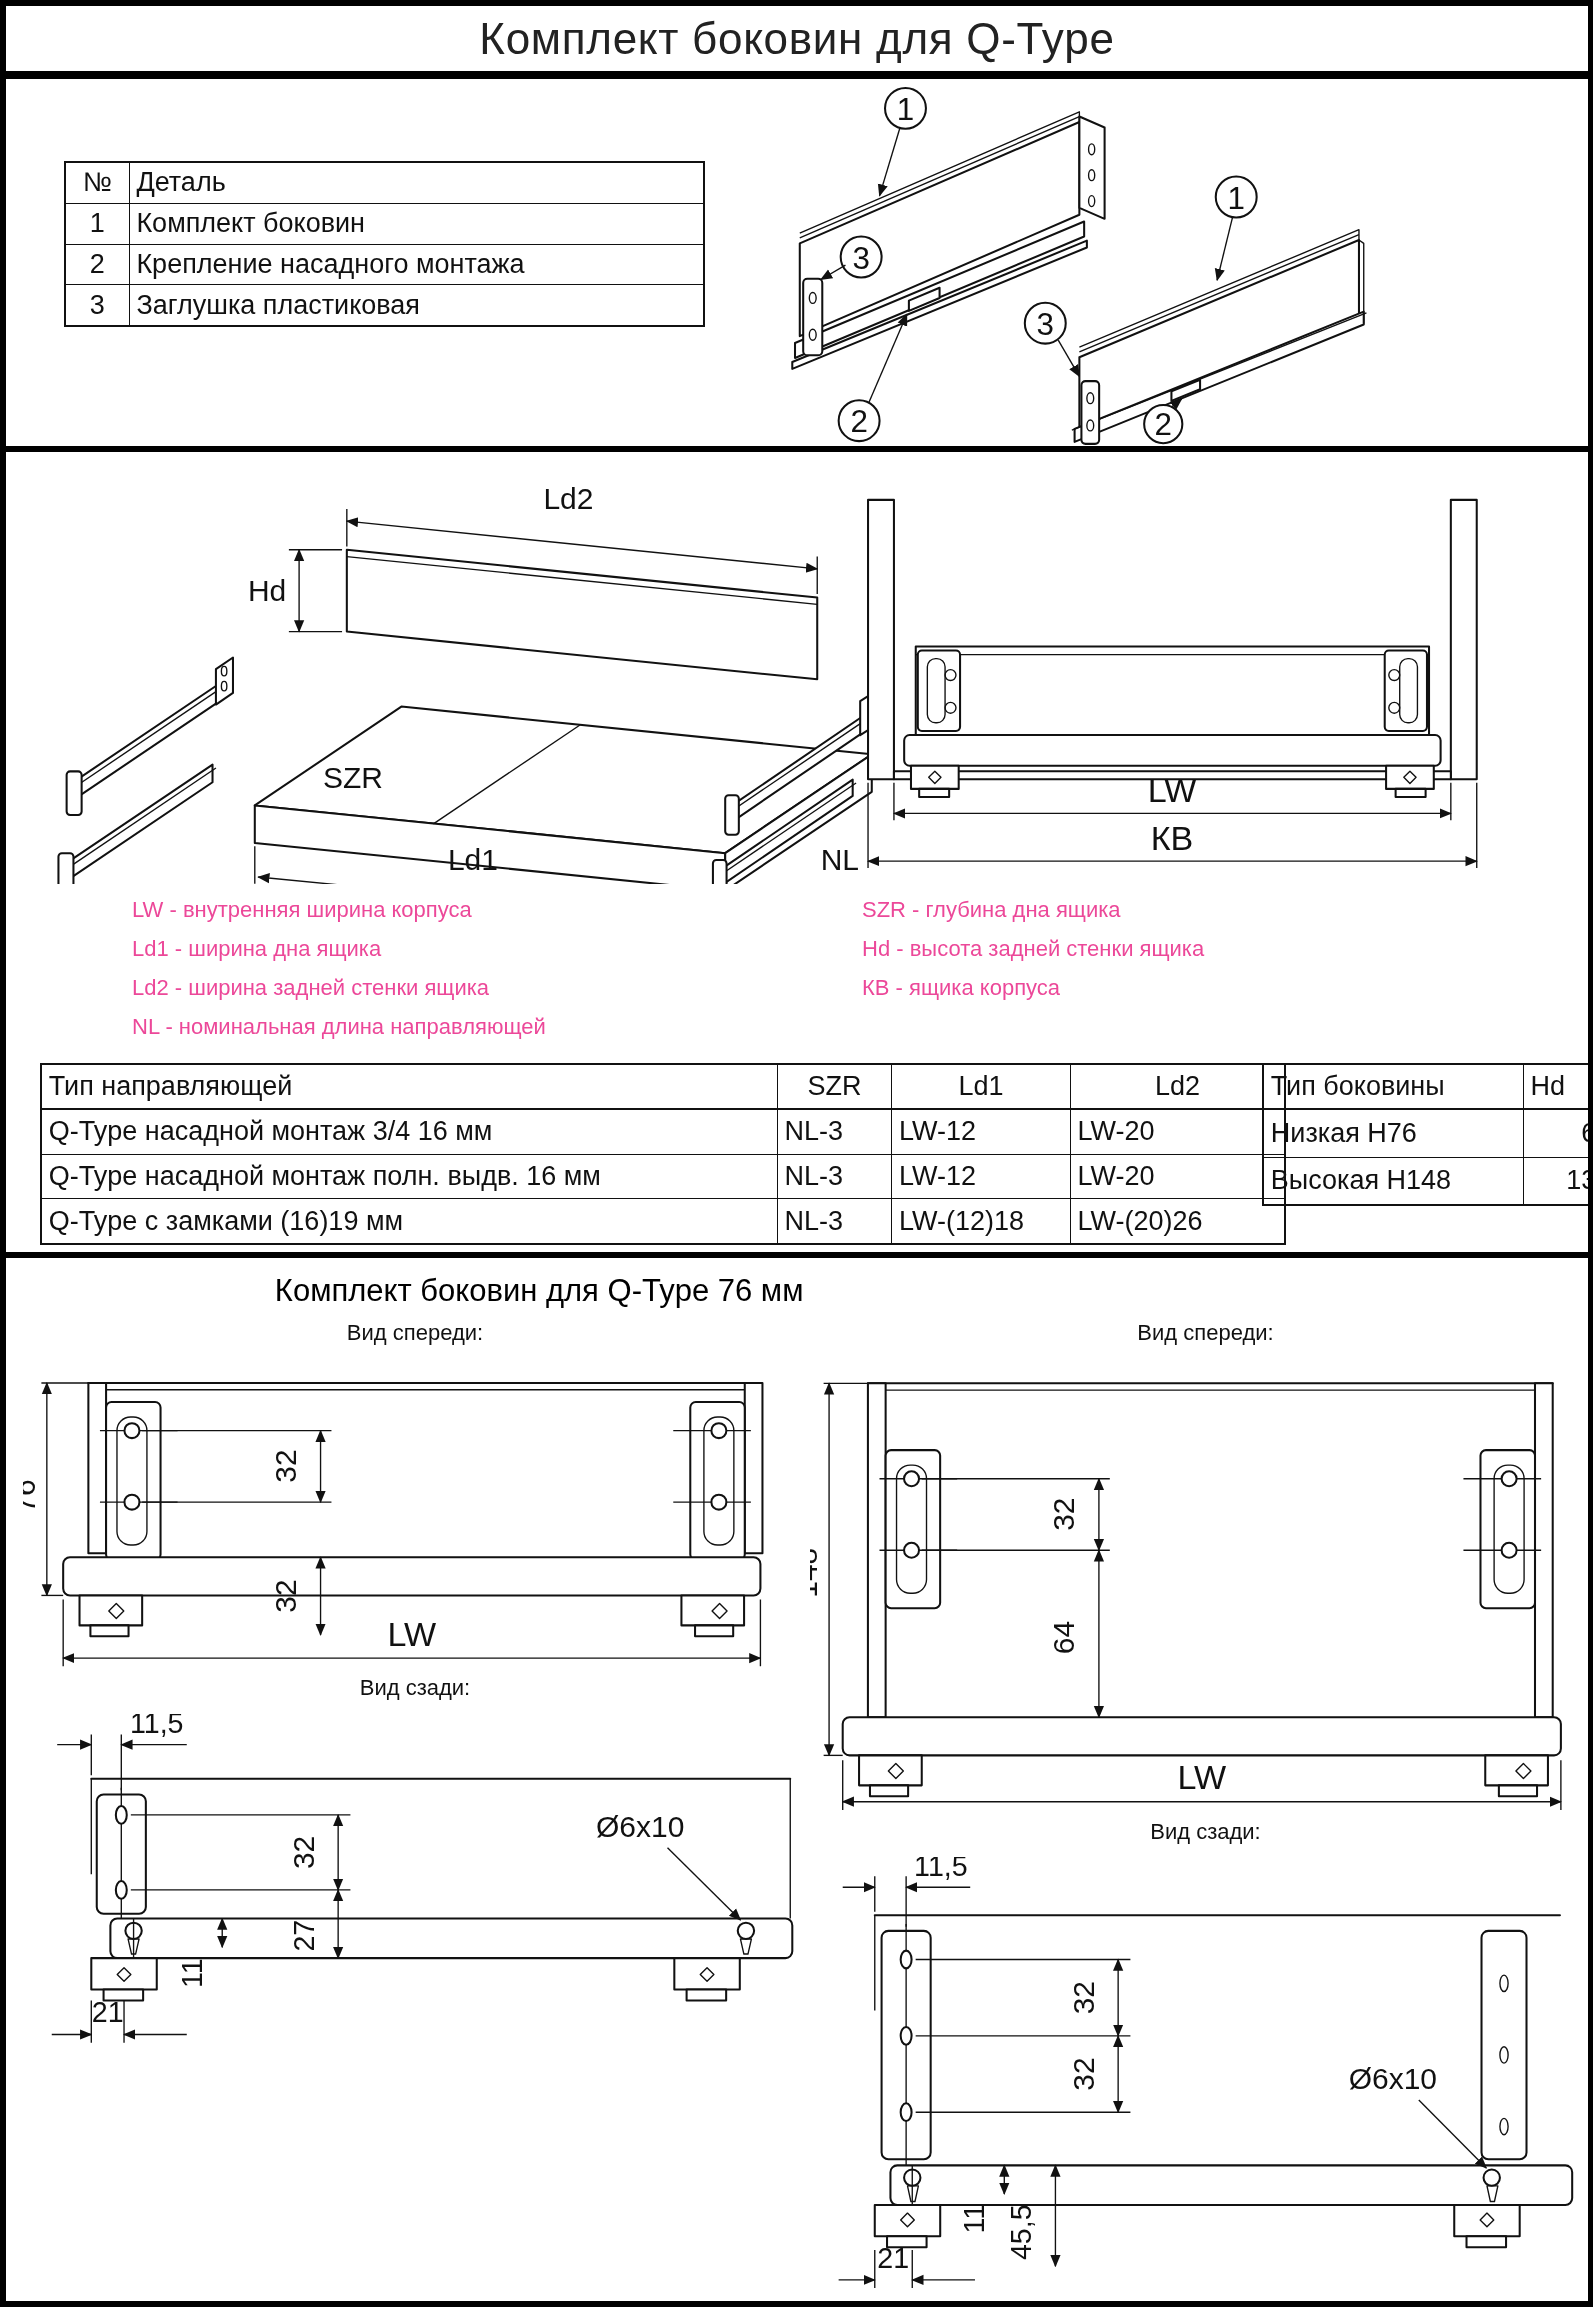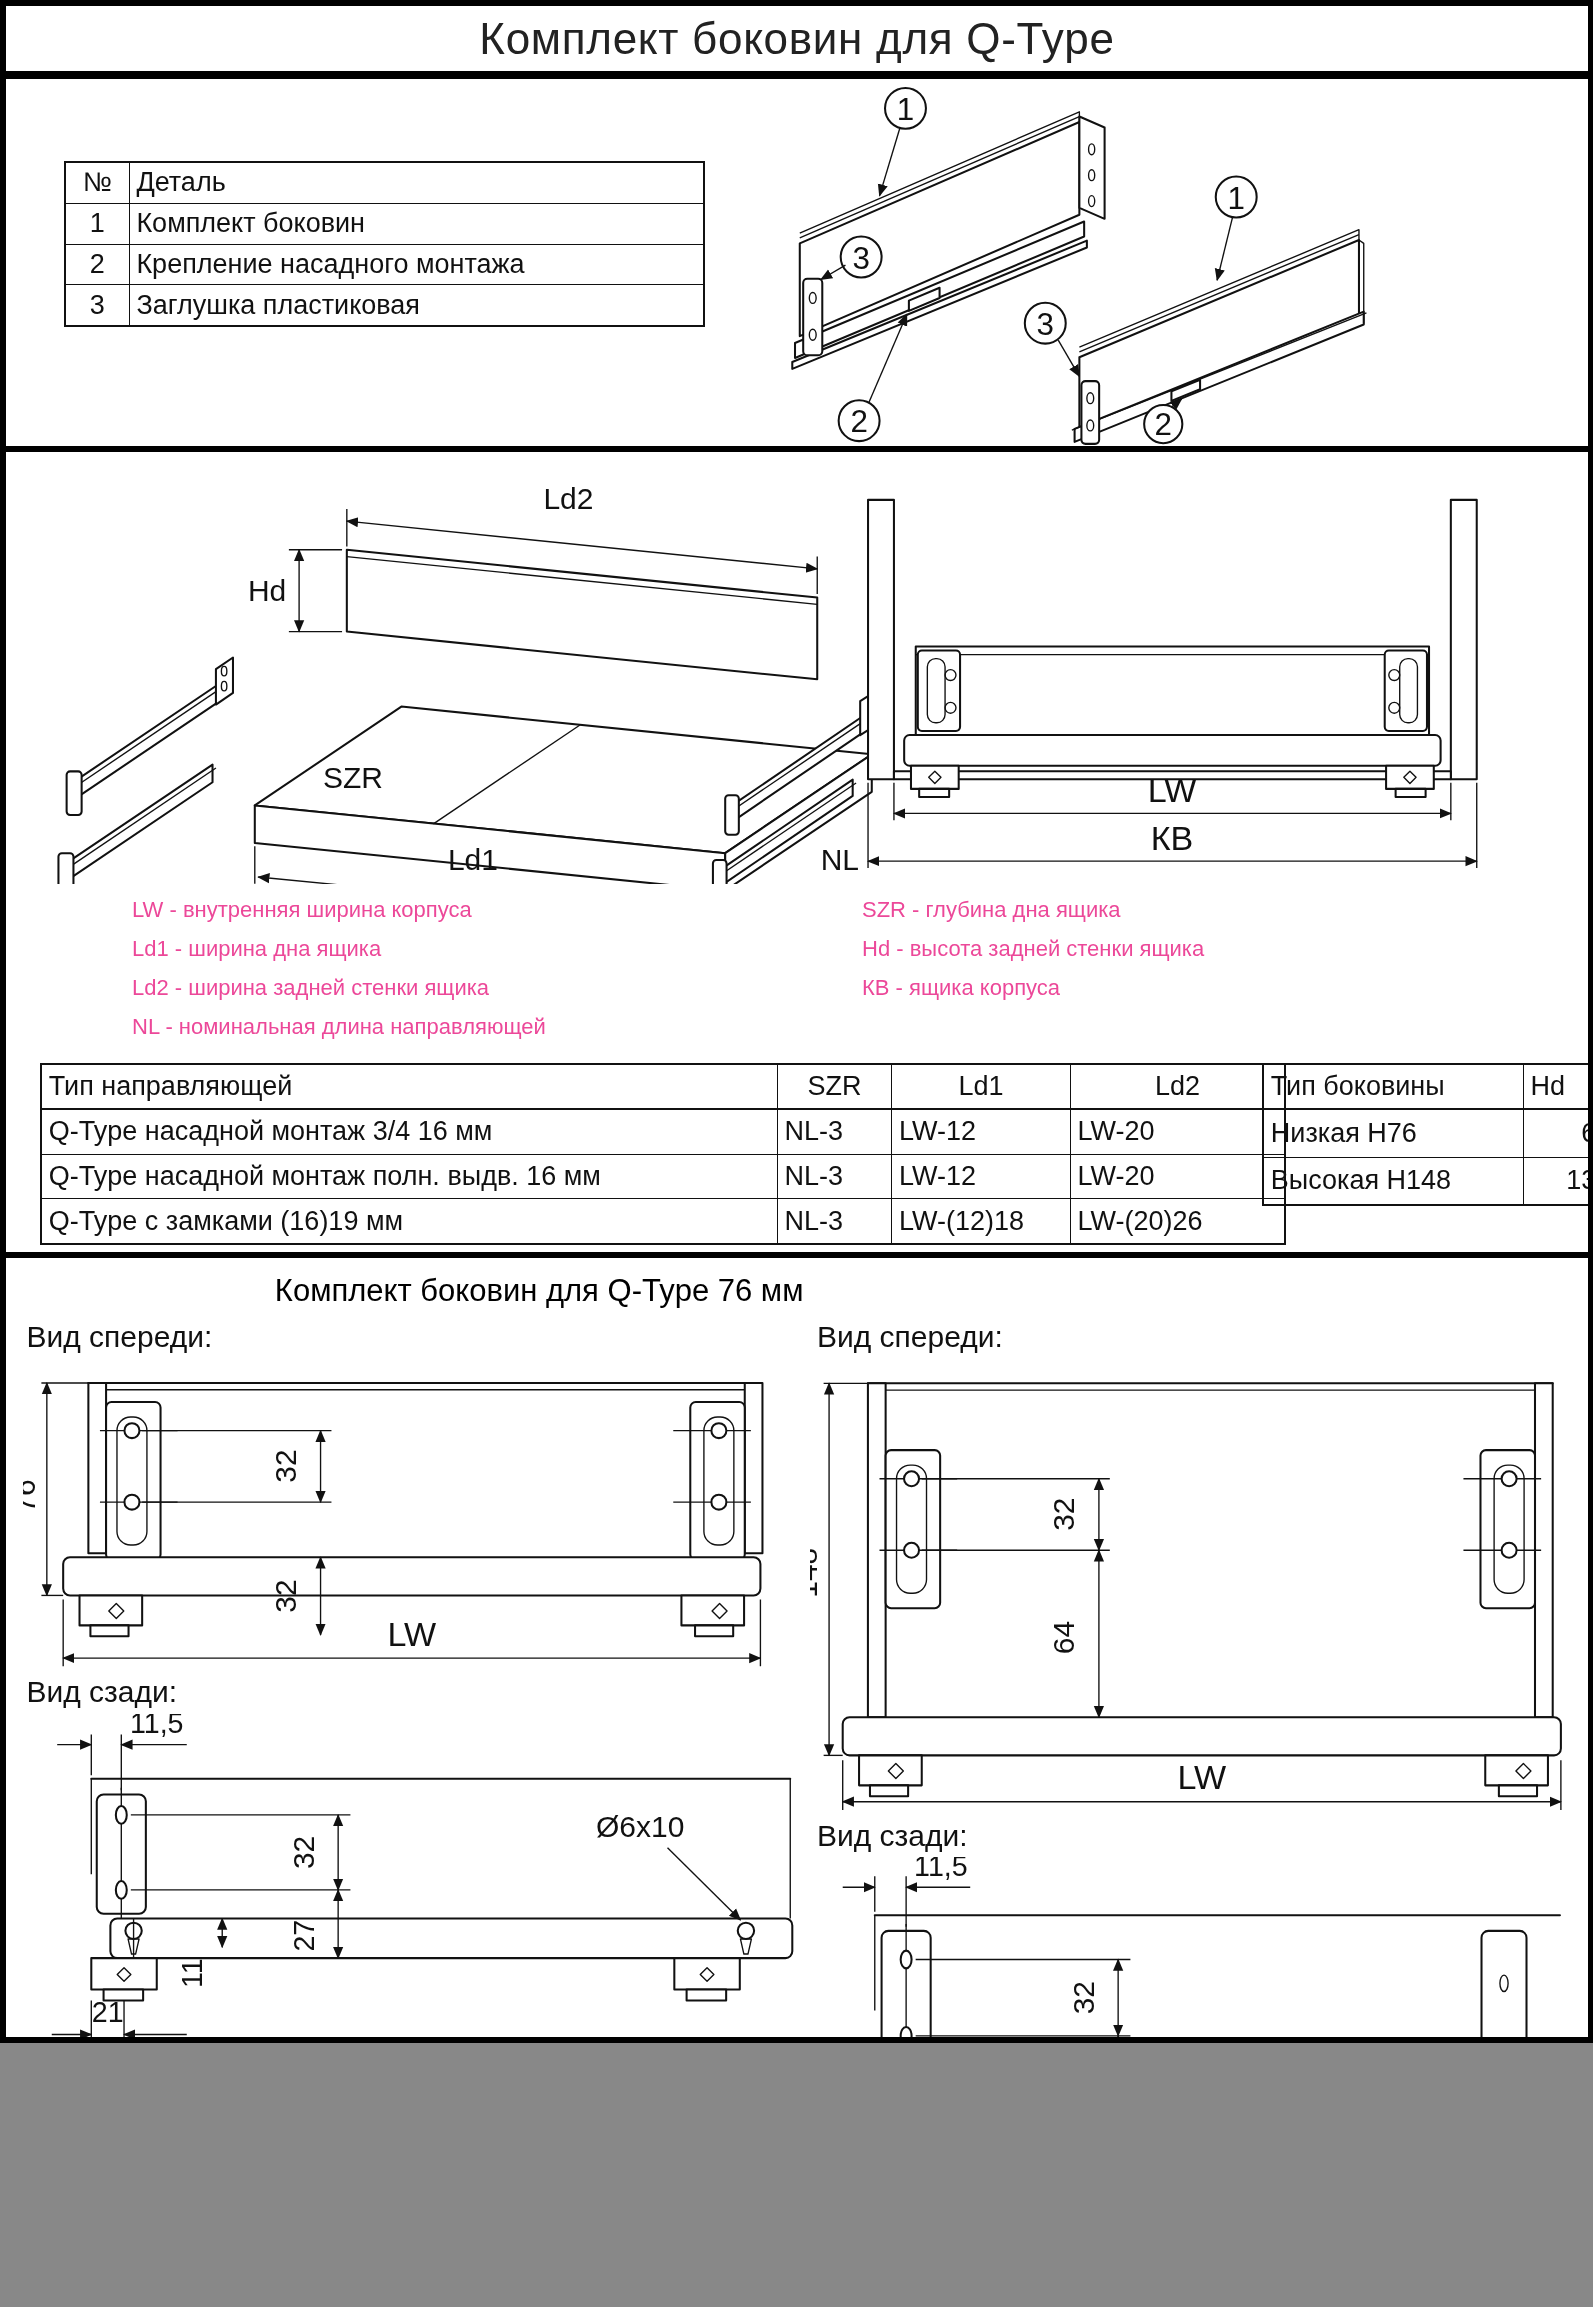--- a/index.html
+++ b/index.html
@@ -1,17 +1,17 @@
 <!DOCTYPE html>
 <html style="font-size:11px"><head>
 <meta charset="utf-8">
 <style>
   html,body{margin:0;padding:0;background:#888;}
   .page{
-    position:relative;width:1594px;height:2043px;background:#fff;
+    position:relative;width:1594px;height:2307px;background:#fff;
     font-family:"Liberation Sans",sans-serif;color:#111;
     border:6.8px solid #000;box-sizing:border-box;overflow:hidden;
   }
   .abs{position:absolute;}
   .titlebar{
     position:absolute;left:0;top:0;width:100%;height:65px;
     border-bottom:8.2px solid #000;display:flex;align-items:center;justify-content:center;
   }
   .titlebar h1{margin:0;font-size:44px;font-weight:normal;letter-spacing:0.7px;color:#222;}
   .hr{position:absolute;left:0;width:100%;height:6.1px;background:#000;}
@@ -31,21 +31,21 @@
   .rail-table .c3{width:200px;}
   .rail-table .ctr{text-align:center;}
   .side-table{width:335px;border:2.7px solid #111;}
   .side-table td{height:44px;}
   .side-table .hdr td{border-bottom:2.7px solid #111;height:40px;}
   .side-table .c0{width:245px;}
   .side-table .c1{width:85px;}
   .side-table .num{text-align:right;padding-right:11px;}
   .legend div{font-size:22px;line-height:39px;white-space:nowrap;color:#ec4899;}
   .h2{font-size:31px;text-align:right;white-space:nowrap;color:#000000;}
-  .h3{font-size:30px;text-align:left;white-space:nowrap;color:#111;}
+  .h3{font-size:22px;text-align:center;white-space:nowrap;color:#111;}
   
   svg{display:block;}
   svg .ln{stroke:#111;stroke-width:3;fill:none;stroke-linejoin:round;stroke-linecap:round;}
   svg .ln2{stroke:#111;stroke-width:2;fill:none;stroke-linejoin:round;}
   svg .fw{stroke:#111;stroke-width:3;fill:#fff;stroke-linejoin:round;}
   svg .dimln{stroke:#111;stroke-width:2;fill:none;}
   svg text{font-family:"Liberation Sans",sans-serif;fill:#111;}
   svg .dim{font-size:44px;}
   svg .dim42{font-size:42px;}
   svg .dimBig{font-size:50px;}

